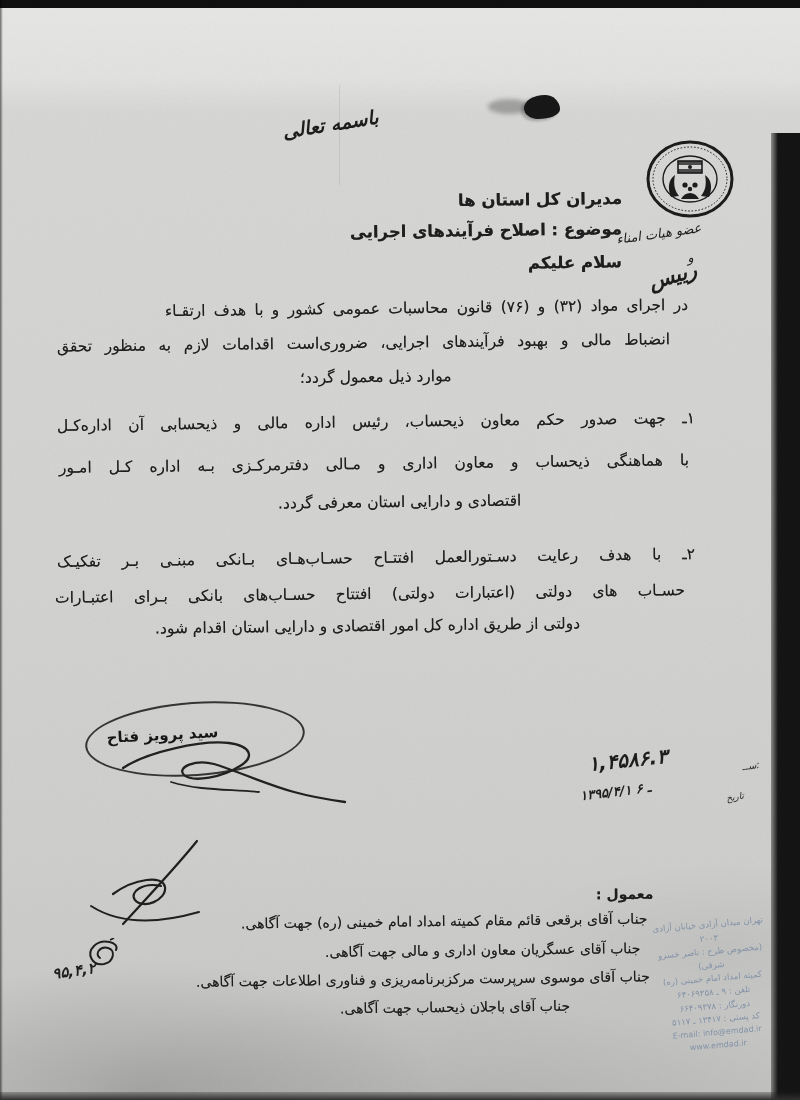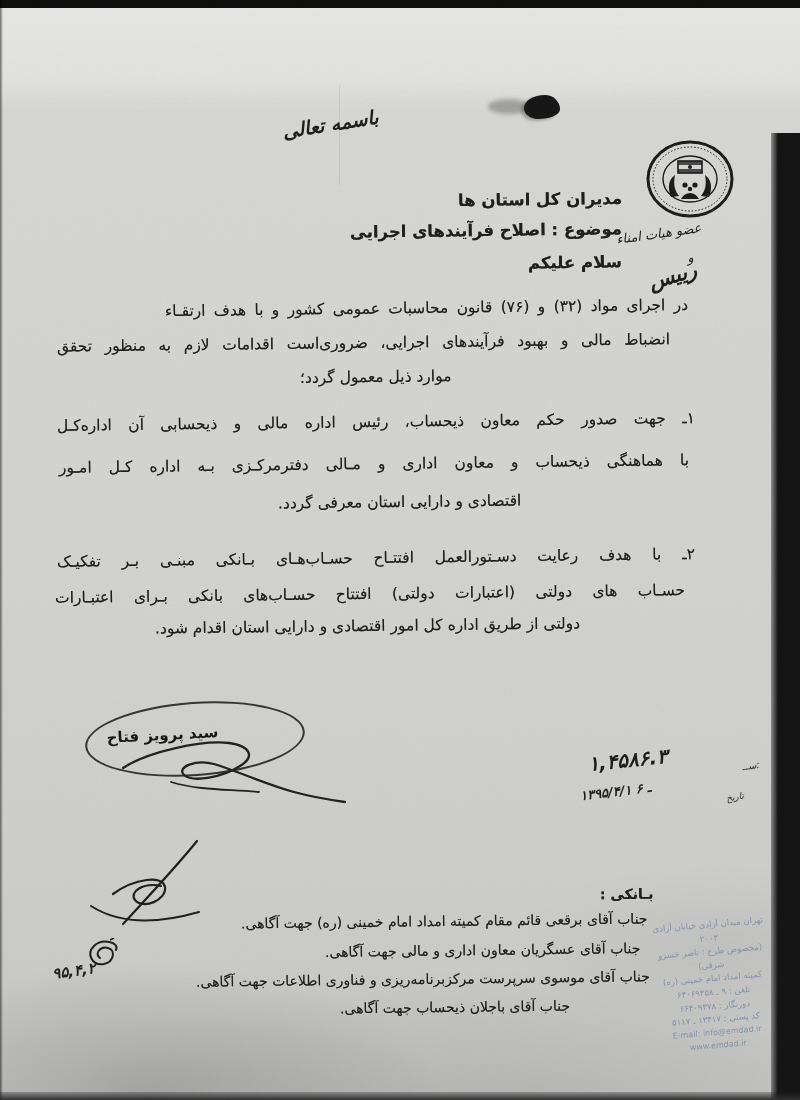--- a/index.html
+++ b/index.html
@@ -101,21 +101,21 @@
   <div class="abs hand" style="left:580px;top:784px;font-size:13px;font-weight:600;letter-spacing:2px;direction:ltr;transform:rotate(-7deg);">۱۳۹۵/۴/۱ ـ ۶</div>
 
   <div class="abs" style="left:85px;top:838px;">
     <svg width="125" height="95" viewBox="0 0 125 95">
       <path d="M112,3 C92,28 62,60 38,86" fill="none" stroke="#1d1d1d" stroke-width="2.2" stroke-linecap="round"></path>
       <path d="M28,56 C50,40 78,37 80,49 C82,62 58,72 50,62 C44,54 58,44 76,48" fill="none" stroke="#1d1d1d" stroke-width="2.2" stroke-linecap="round"></path>
       <path d="M6,68 C34,86 72,86 114,74" fill="none" stroke="#1d1d1d" stroke-width="2" stroke-linecap="round"></path>
     </svg>
   </div>
 
-  <div class="abs typed cc-line tl" style="right:147px;top:886px;font-weight:bold;">بـانکی :</div>
+  <div class="abs typed cc-line tl" style="right:147px;top:886px;font-weight:bold;">معمول :</div>
   <div class="abs typed cc-line tl" style="right:153px;top:913px;">جناب آقای برقعی قائم مقام کمیته امداد امام خمینی (ره) جهت آگاهی.</div>
   <div class="abs typed cc-line tl" style="right:160px;top:942px;">جناب آقای عسگریان معاون اداری و مالی جهت آگاهی.</div>
   <div class="abs typed cc-line tl" style="right:150px;top:971px;">جناب آقای موسوی سرپرست مرکزبرنامه‌ریزی و فناوری اطلاعات جهت آگاهی.</div>
   <div class="abs typed cc-line tl" style="right:230px;top:999px;">جناب آقای باجلان ذیحساب جهت آگاهی.</div>
 
   <div class="abs" style="left:80px;top:938px;">
     <svg width="48" height="44" viewBox="0 0 48 44">
       <path d="M36,12 C40,4 22,0 14,8 C6,16 12,28 24,26 C34,24 36,12 28,10 C20,8 14,16 20,20" fill="none" stroke="#1d1d1d" stroke-width="2" stroke-linecap="round"></path>
       <path d="M30,2 L34,0" stroke="#1d1d1d" stroke-width="1.6"></path>
     </svg>

